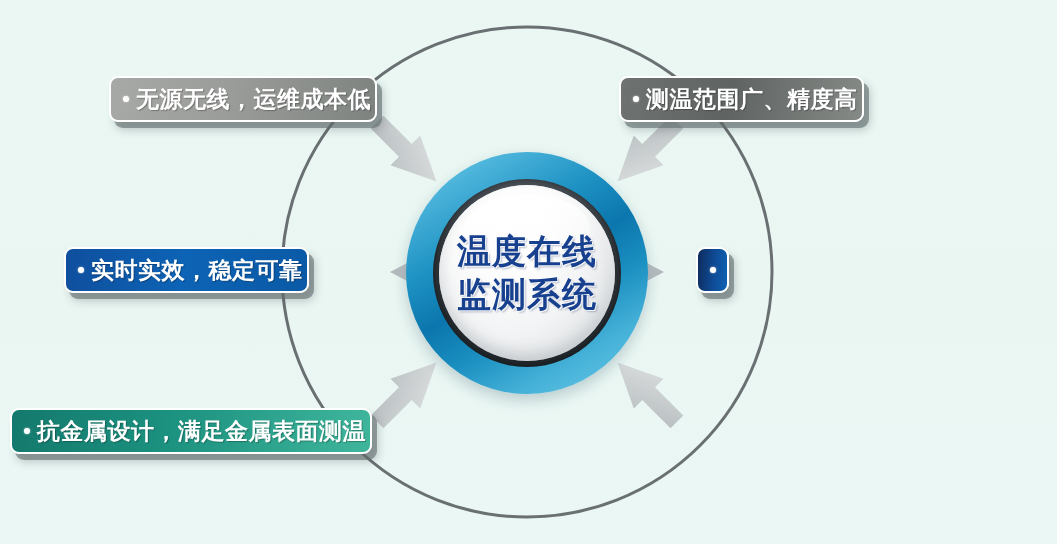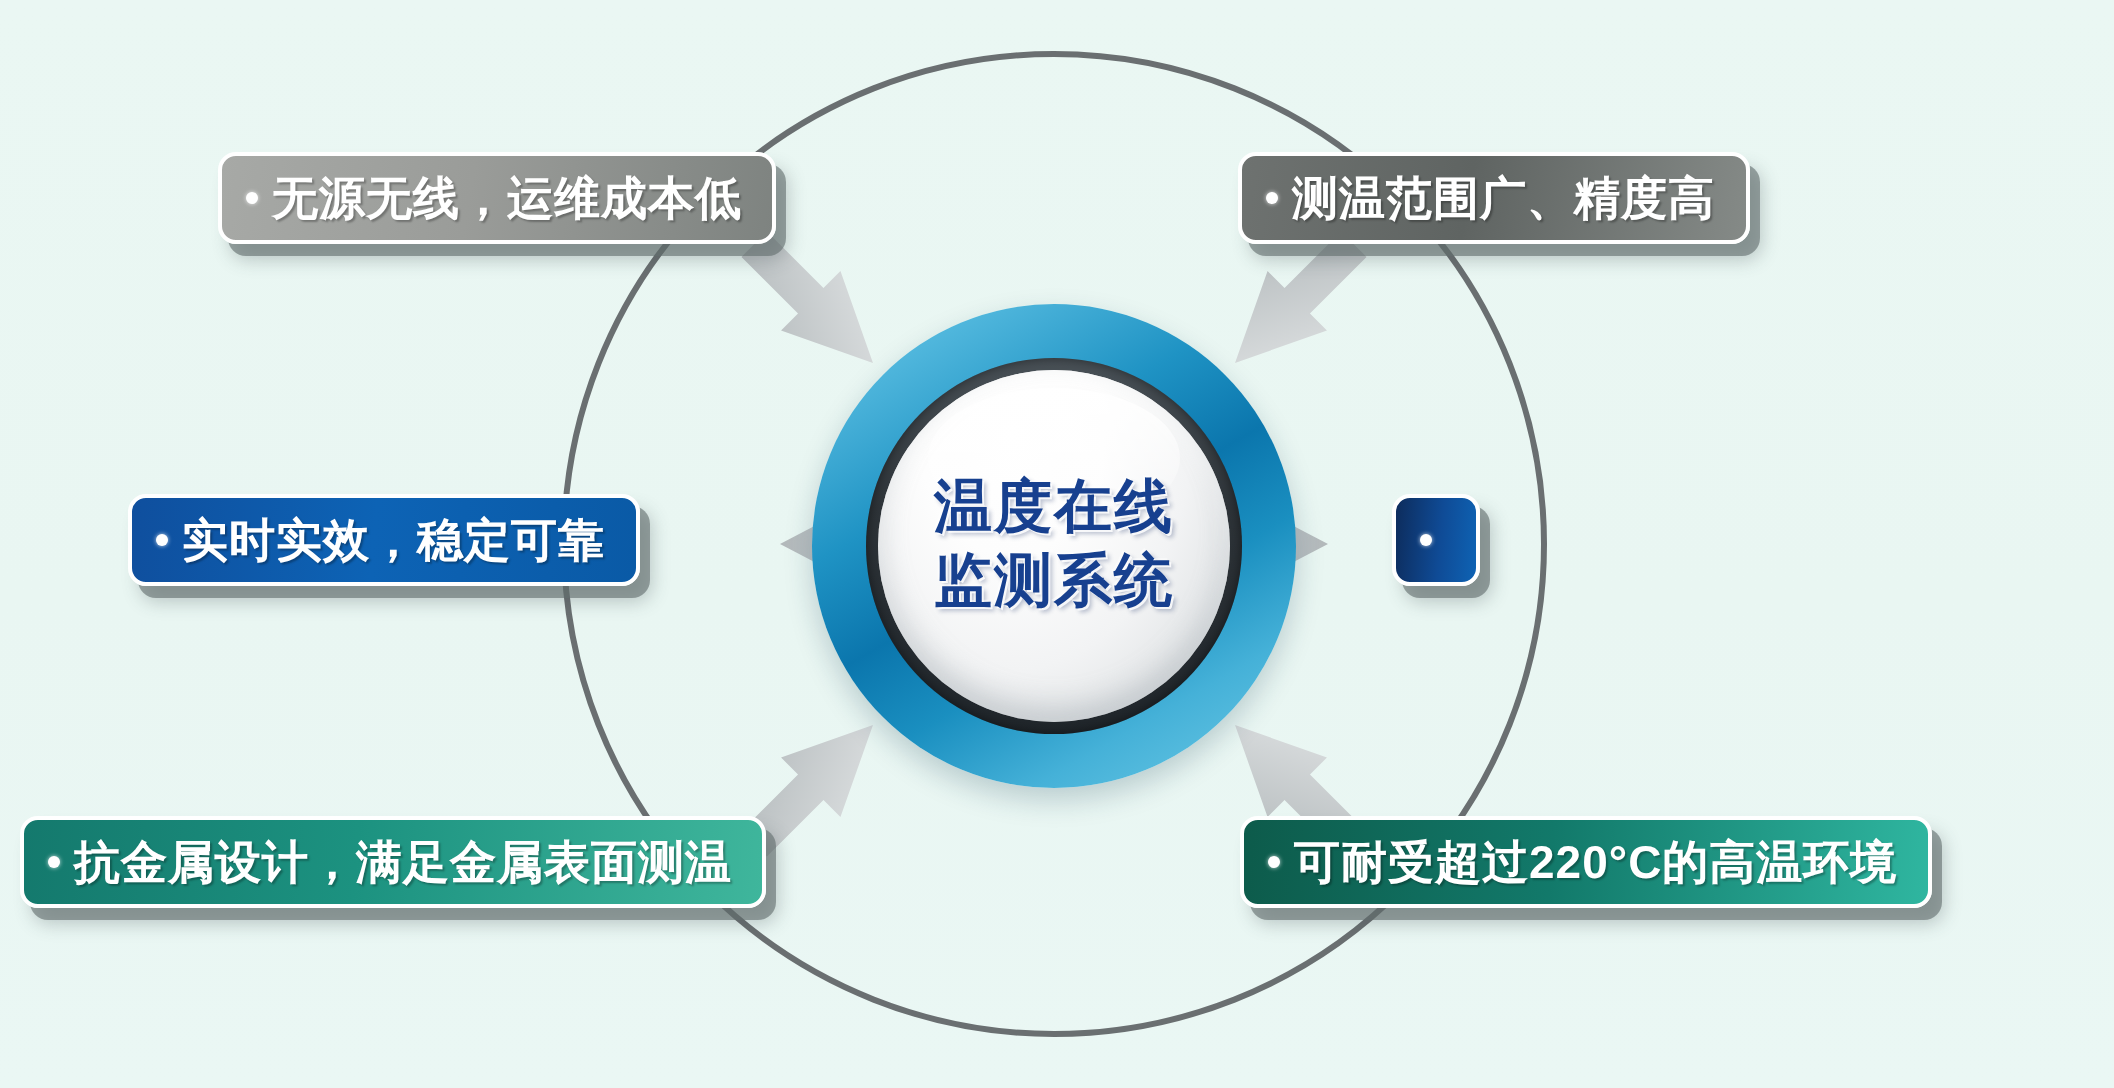--- a/index.html
+++ b/index.html
@@ -77,39 +77,39 @@
     position: absolute;
     left: 14%; top: 5%;
     width: 72%; height: 40%;
     border-radius: 50%;
     background: linear-gradient(180deg, rgba(255,255,255,.92), rgba(255,255,255,0));
     pointer-events: none;
   }
   .hub-line {
     position: relative;
     z-index: 2;
-    font-size: 29px;
+    font-size: 34px;
     font-weight: bold;
     color: #17408f;
     letter-spacing: 1px;
     line-height: 1.26;
     text-shadow: 1px 1px 0 rgba(255,255,255,.85),
                  -1px -1px 0 rgba(255,255,255,.5),
                  2px 2px 2px rgba(40,60,110,.30);
     white-space: nowrap;
   }
 
   
   .pill {
     position: absolute;
     display: flex;
     align-items: center;
     box-sizing: border-box;
     height: 46px;
-    padding: 0 15px 0 12px;
+    padding: 0 4px 0 12px;
     border-radius: 9px;
     border: 2px solid #ffffff;
     color: #ffffff;
     font-size: 23px;
     font-weight: bold;
     letter-spacing: .5px;
     white-space: nowrap;
     box-shadow: 5px 6px 0 0 rgba(100,112,112,.62),
                 6px 8px 9px rgba(60,75,80,.28);
     text-shadow: 1px 1px 1px rgba(0,0,0,.28);
@@ -241,18 +241,14 @@
 
   <div class="pill" id="pill-mr">
     <span class="dot"></span>
   </div>
 
   <div class="pill" id="pill-bl">
     <span class="dot"></span>
     <span class="txt">抗金属设计，满足金属表面测温</span>
   </div>
 
-  <div class="pill" id="pill-br">
-    <span class="dot"></span>
-    <span class="txt">可耐受超过220°C的高温环境</span>
-  </div>
 
 </div>
 
 </body></html>

